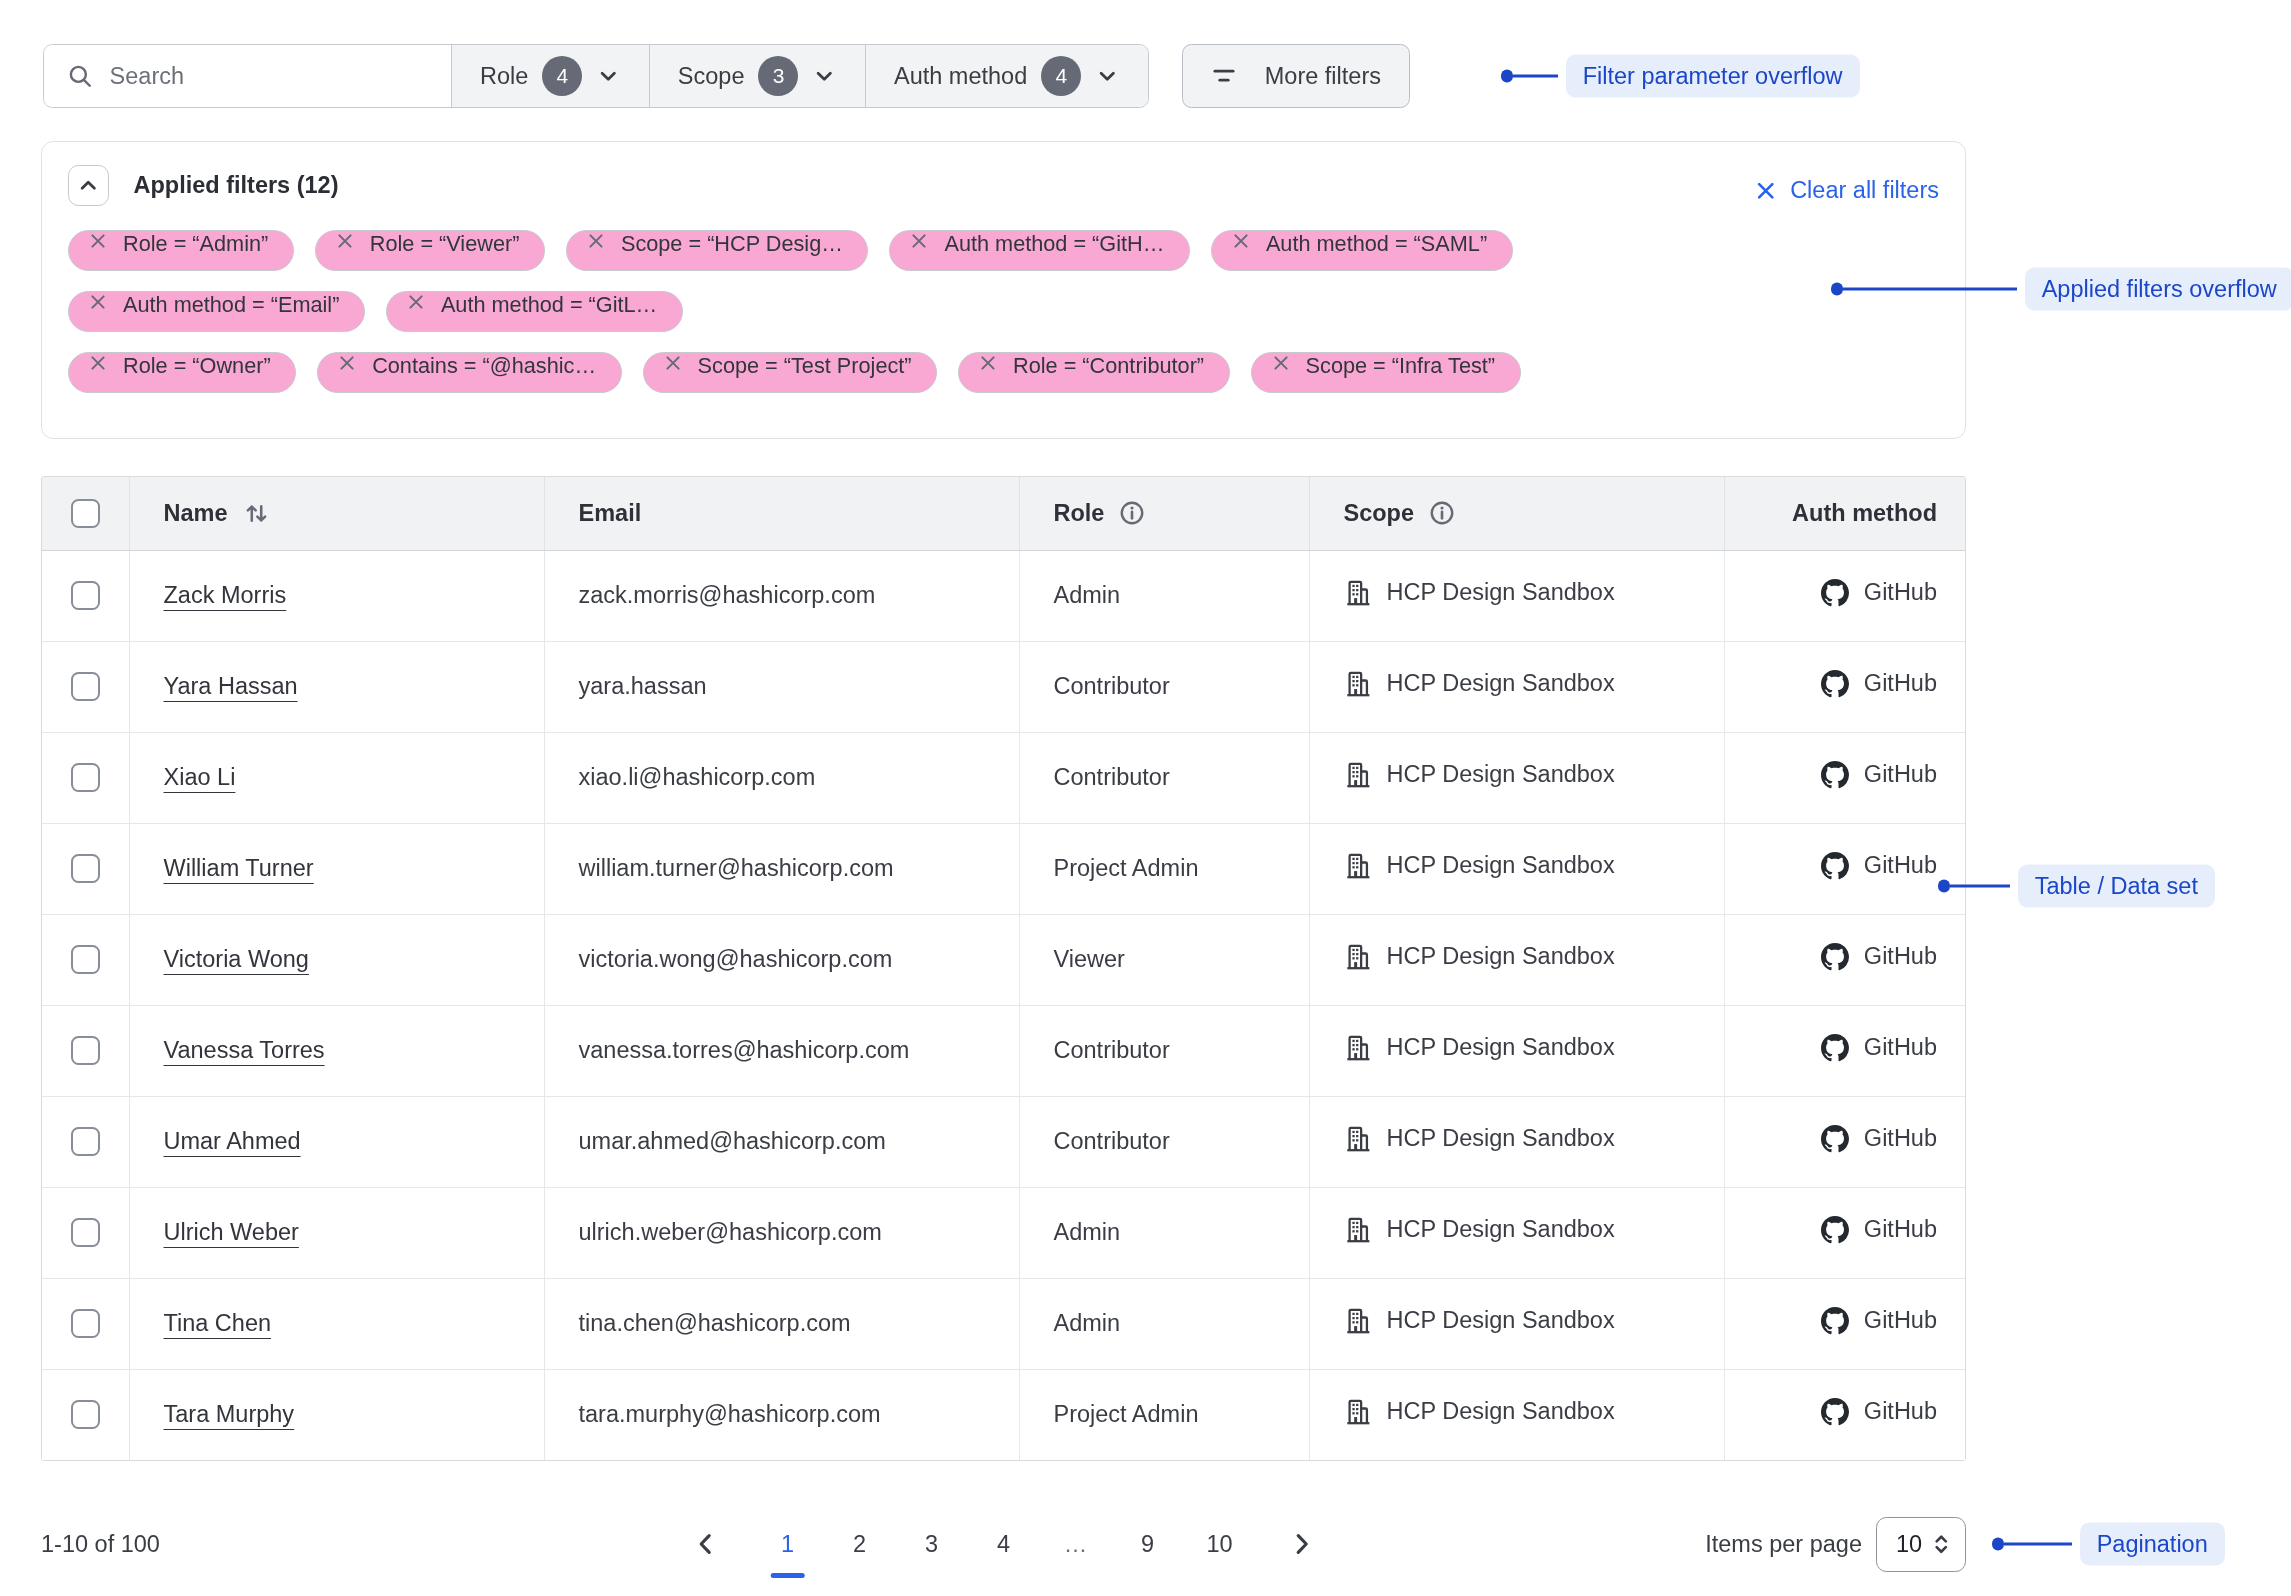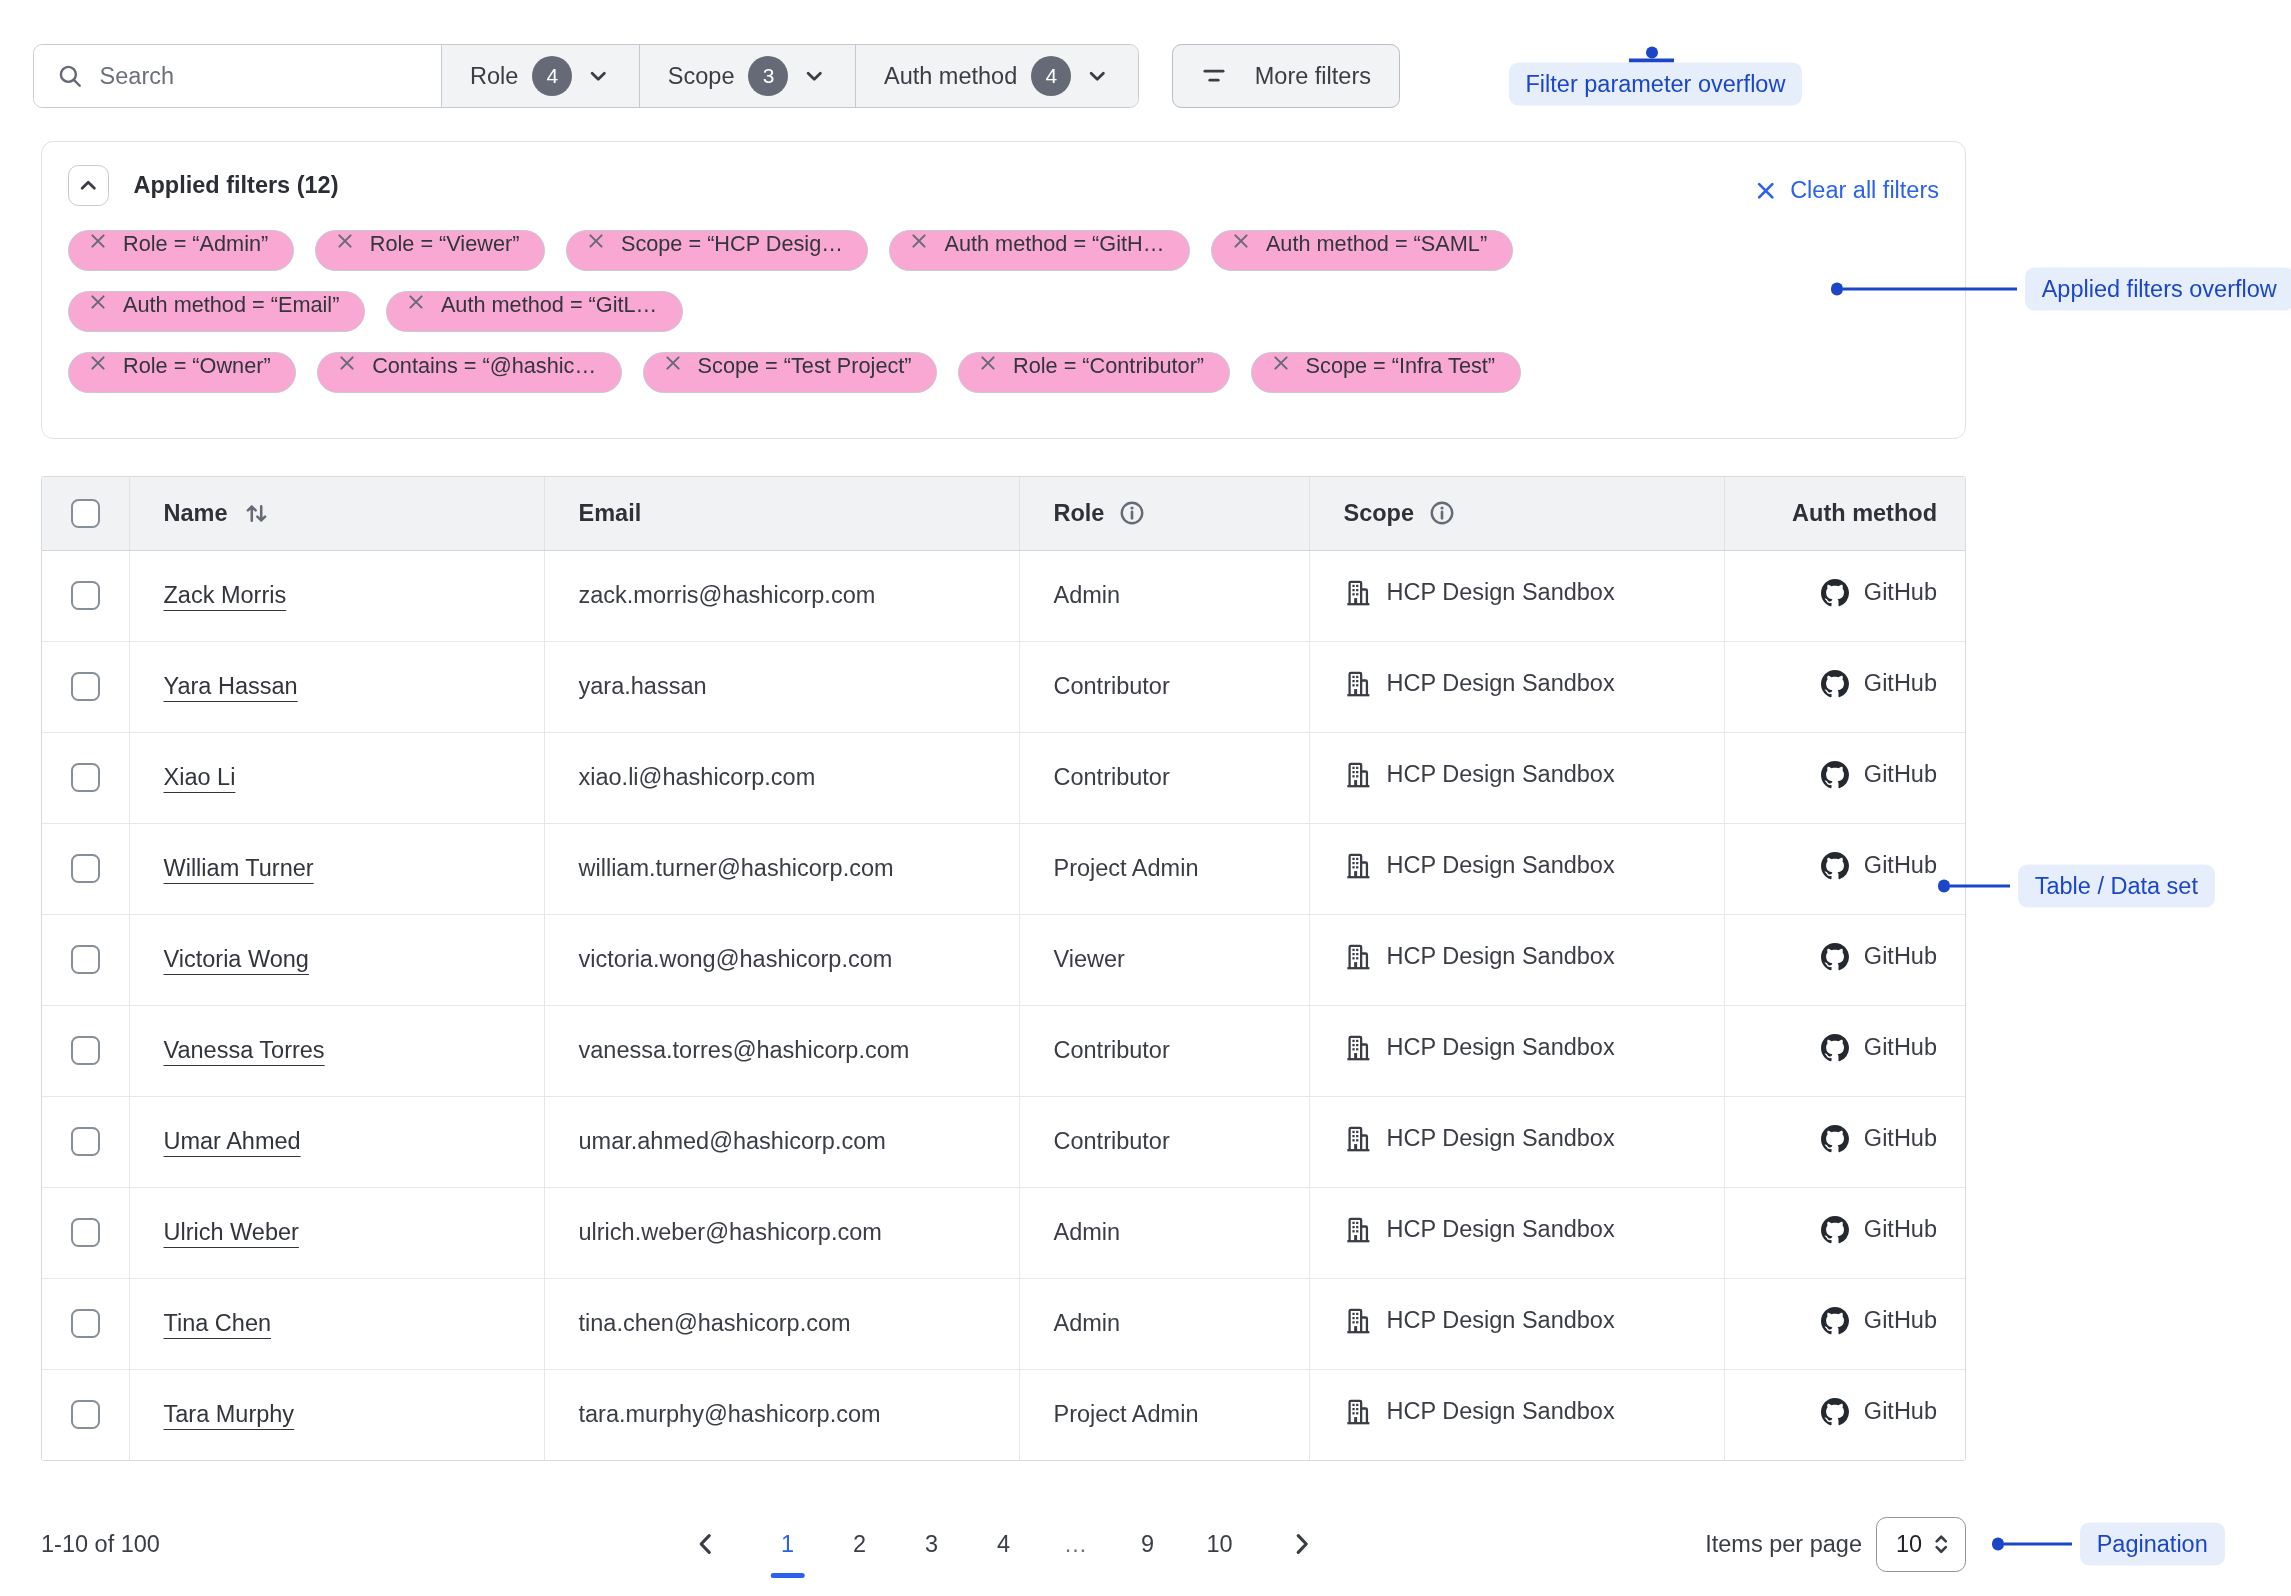--- a/index.html
+++ b/index.html
@@ -5,21 +5,21 @@
   * { box-sizing: border-box; margin: 0; padding: 0; }
   html,body { width:2292px; height:1597px; background:#fff; font-family:"Liberation Sans", sans-serif; color:#3b3d45; position:relative; overflow:hidden; }
   :root{
     --text:#3b3d45; --muted:#656a76; --link:#2b62eb; --annot:#1b46c8; --annot-bg:#e7eefb;
     --bstrong:#c6c9ce; --bfaint:#e6e7ea; --seg:#f2f3f4; --hdr:#f1f2f3;
   }
   button{ font-family:inherit; background:none; border:none; cursor:pointer; color:inherit; }
   svg{ display:block; }
 
   
-  .filter-bar{ position:absolute; left:33px; top:44px; display:flex; align-items:stretch; }
+  .filter-bar{ position:absolute; left:43px; top:44px; display:flex; align-items:stretch; }
   .fgroup{ display:flex; border:1.9px solid var(--bstrong); border-radius:9.4px; overflow:hidden; height:64px; background:#fff; }
   .fsearch{ display:flex; align-items:center; gap:17px; width:407px; padding:0 22.6px; background:#fff; }
   .fsearch input{ border:none; outline:none; font-size:23.5px; color:var(--text); width:311px; background:transparent; font-family:inherit; }
   .fsearch input::placeholder{ color:#6b7079; }
   .fseg{ display:flex; align-items:center; gap:14px; padding:0 28px; background:var(--seg); border-left:1.9px solid var(--bstrong); font-size:23.5px; color:var(--text); }
   .badge{ min-width:40px; height:40px; padding:0 7.5px; border-radius:20px; background:#656a76; color:#fff; font-size:21px; display:flex; align-items:center; justify-content:center; }
   .more-btn{ margin-left:33px; display:flex; align-items:center; gap:28px; height:64px; padding:0 28px; background:var(--seg); border:1.9px solid #b9bdc4; border-radius:9.4px; font-size:23.5px; color:var(--text); }
 
   
   .af-card{ position:absolute; left:41px; top:141px; width:1925px; height:298px; border:1.9px solid #e0e1e4; border-radius:12.2px; background:#fff; padding:22.6px 26px 26px 26px; }
@@ -600,21 +600,21 @@
       <svg width="24.5" height="24.5" viewBox="0 0 16 16">
           <g fill="none" stroke="#3b3d45" stroke-width="1.7" stroke-linecap="round" stroke-linejoin="round">
             <path d="M5 6.1l3-3 3 3"></path>
             <path d="M5 9.9l3 3 3-3"></path>
           </g>
         </svg>
     </button>
   </div>
 </div>
 
-<div class="annot" style="left:1501px; top:76px;flex-direction:column;">
+<div class="annot" style="left:1501px; top:76px;">
   <span class="adot"></span>
     <span class="aline" style="width:45px"></span>
   <span class="apill">Filter parameter overflow</span>
 </div>
 <div class="annot" style="left:1831px; top:289px;">
   <span class="adot"></span>
     <span class="aline" style="width:174px"></span>
   <span class="apill">Applied filters overflow</span>
 </div>
 <div class="annot" style="left:1938px; top:886px;">

